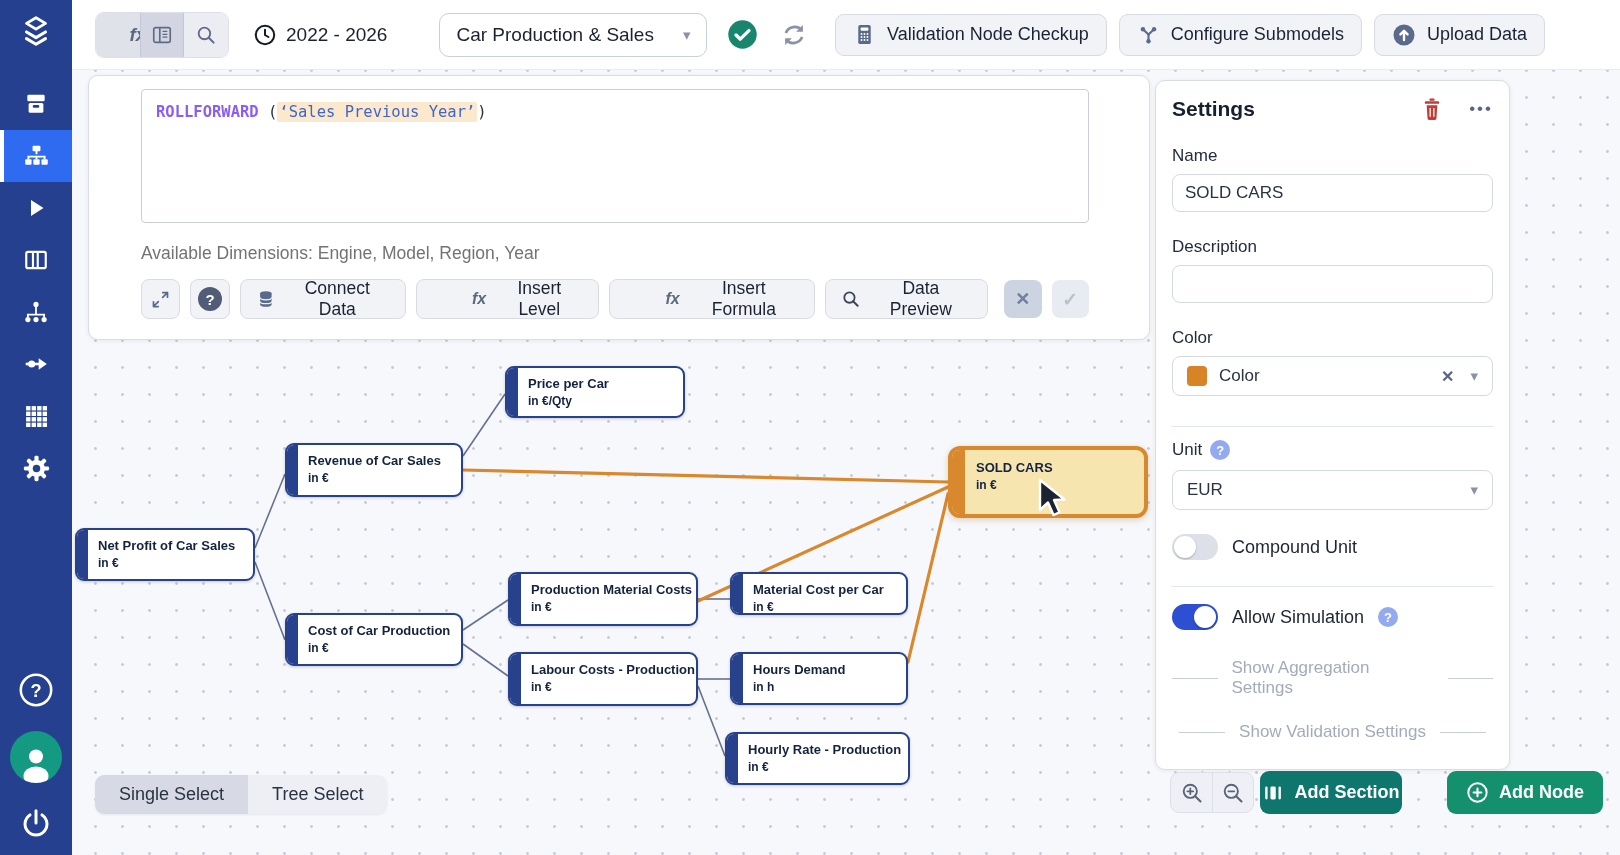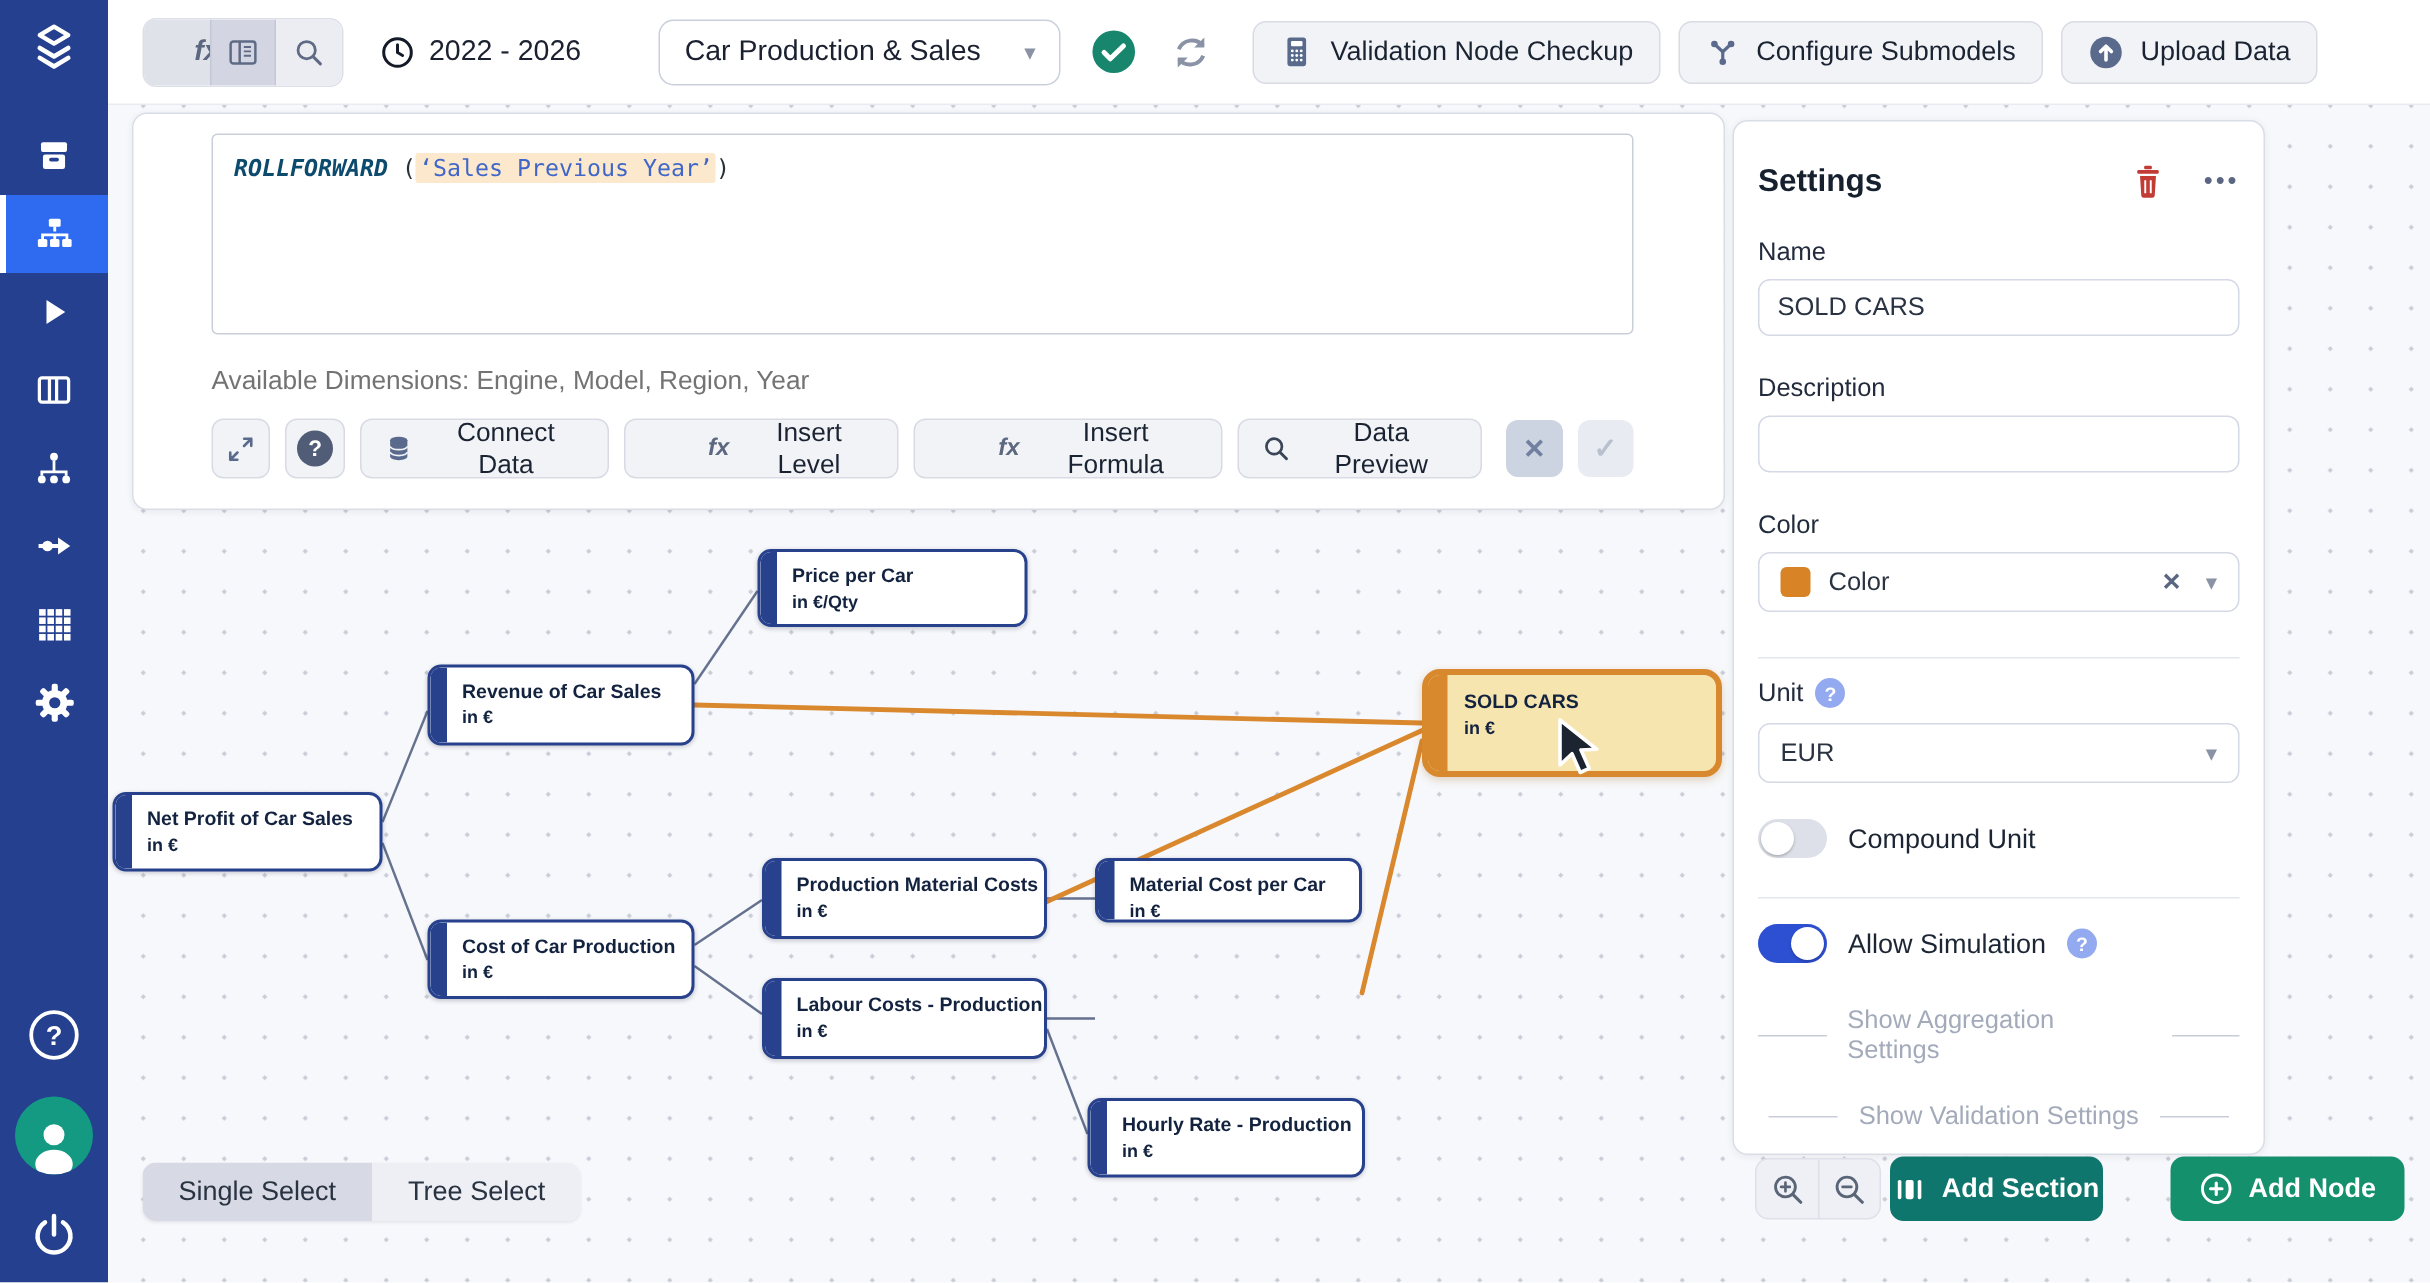--- a/index.html
+++ b/index.html
@@ -46,34 +46,34 @@
   .node.selected { border:4px solid #D8892E; border-radius:12px; background:#F7E5B0; padding:9px 8px 6px 24px; box-shadow:0 2px 6px rgba(150,90,10,.25); }
   .node.selected::before { width:13px; background:#D8892E; }
   .cursor-svg { position:absolute; z-index:6; }
 
   
   .panel { position:absolute; background:#fff; border:1px solid #d9dde6; border-radius:10px; box-shadow:0 1px 5px rgba(30,40,70,.07); z-index:8; }
   #formula-panel { left:88px; top:75px; width:1062px; height:265px; padding:13px 60px 13px 18px; }
   .fp-row { display:flex; align-items:flex-start; }
   .fp-fx { width:34px; padding-top:4px; }
   .fp-code { flex:1; height:134px; border:1px solid #c9ced9; border-radius:4px; background:#fff; padding:13px 14px; font-family:"DejaVu Sans Mono", monospace; font-size:15.5px; }
-  .kw { color:#0c4a6e; font-weight:bold; font-style:italic; }
+  .kw { color:#8b5cf6; font-weight:bold; }
   .punct { color:#2a2f3a; }
   .arg { color:#3f66c8; background:#fce9cd; border-radius:2px; padding:1px 2px; }
   .fp-dims { margin:20px 0 0 34px; font-size:17.5px; color:#737373; }
   .fp-toolbar { display:flex; align-items:center; gap:10px; margin:15px 0 0 34px; }
   .fp-btn { height:40px; border-radius:8px; background:#f2f3f7; border:1px solid #d8dbe4; display:flex; align-items:center; gap:9px; padding:0 15px; font-size:17.5px; color:#1a2332; cursor:pointer; }
   .fp-sq { width:40px; padding:0; justify-content:center; }
   .fp-help { width:40px; height:40px; border-radius:8px; background:#f2f3f7; border:1px solid #d8dbe4; display:flex; align-items:center; justify-content:center; cursor:pointer; }
   .help-dot { width:24px; height:24px; border-radius:50%; background:#515d77; color:#fff; font-size:15px; font-weight:bold; display:flex; align-items:center; justify-content:center; }
   .fp-x { width:38px; height:38px; border-radius:8px; background:#ccd3e1; color:#70809e; font-size:18px; font-weight:bold; display:flex; align-items:center; justify-content:center; cursor:pointer; margin-left:6px; }
   .fp-ok { width:38px; height:38px; border-radius:8px; background:#e8ebf1; color:#b9c1ce; font-size:19px; font-weight:bold; display:flex; align-items:center; justify-content:center; cursor:pointer; }
 
   
-  #settings-panel { left:1155px; top:80px; width:355px; height:690px; padding:28px 16px 0 16px; overflow:hidden; }
+  #settings-panel { left:1155px; top:80px; width:355px; height:690px; padding:16px 16px 0 16px; overflow:hidden; }
   .sp-head { display:flex; align-items:center; }
   .sp-title { font-size:21px; font-weight:bold; color:#16202e; }
   .sp-head-icons { margin-left:auto; display:flex; align-items:center; gap:26px; }
   .sp-trash { cursor:pointer; display:flex; }
   .sp-more { color:#5b6782; font-size:17px; letter-spacing:2px; cursor:pointer; line-height:10px; }
   .sp-label { font-size:17px; color:#232c3d; margin-top:25px; display:flex; align-items:center; gap:8px; }
   .sp-input { margin-top:8px; width:100%; height:38px; border:1px solid #d5d9e6; border-radius:8px; font-size:17px; color:#2a3342; padding:0 12px; font-family:"Liberation Sans", sans-serif; background:#fff; }
   .sp-select { margin-top:8px; width:100%; height:40px; border:1px solid #d5d9e6; border-radius:8px; display:flex; align-items:center; padding:0 14px; font-size:17px; color:#2a3342; cursor:pointer; gap:12px; background:#fff; }
   .swatch { width:20px; height:20px; border-radius:4px; }
   .sp-select .right { margin-left:auto; display:flex; align-items:center; gap:16px; color:#5b6782; }
@@ -257,20 +257,24 @@
           <span class="n-unit">in €</span>
         </div>
         <div class="node" style="left: 658px; top: 502px; width: 178px; height: 43px;">
           <span class="n-title">Material Cost per Car</span>
           <span class="n-unit">in €</span>
         </div>
         <div class="node" style="left: 436px; top: 582px; width: 190px; height: 54px;">
           <span class="n-title">Labour Costs - Production</span>
           <span class="n-unit">in €</span>
         </div>
+        <div class="node" style="left: 658px; top: 582px; width: 178px; height: 53px;">
+          <span class="n-title">Hours Demand</span>
+          <span class="n-unit">in h</span>
+        </div>
         <div class="node" style="left: 653px; top: 662px; width: 185px; height: 53px;">
           <span class="n-title">Hourly Rate - Production</span>
           <span class="n-unit">in €</span>
         </div>
         <div class="node selected" style="left: 876px; top: 376px; width: 200px; height: 72px;">
           <span class="n-title">SOLD CARS</span>
           <span class="n-unit">in €</span>
         </div>
       </div>
     <svg class="cursor-svg" style="left:962px; top:408px;" width="42" height="44" viewBox="0 0 42 44">

